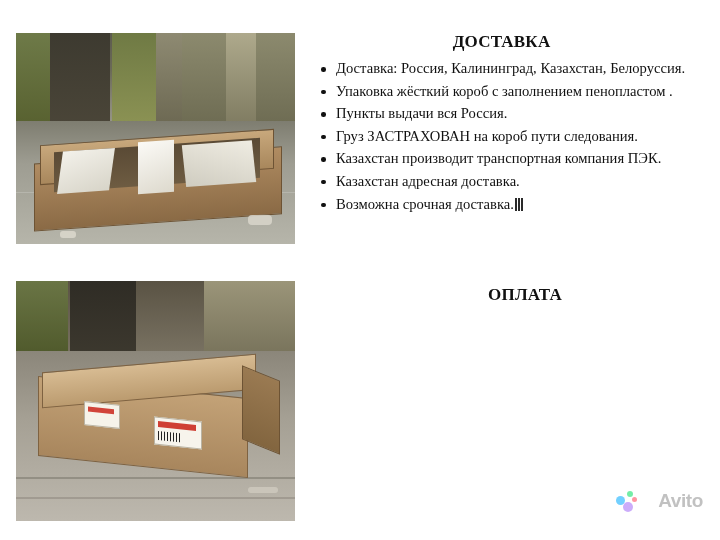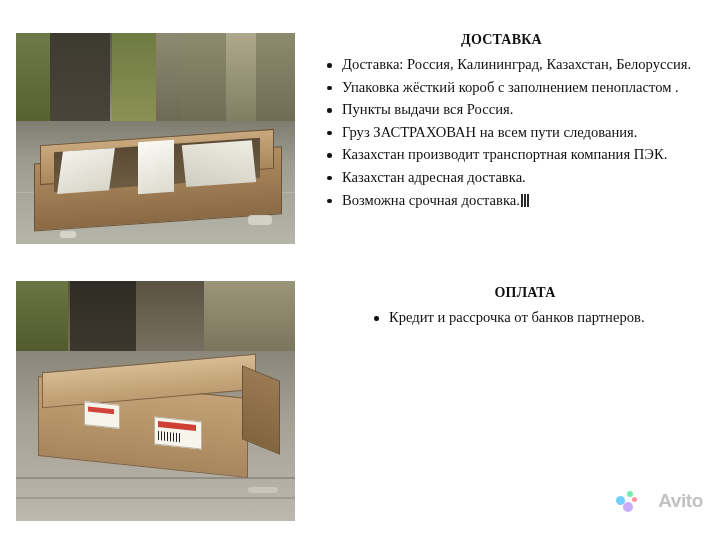--- a/index.html
+++ b/index.html
@@ -224,31 +224,31 @@
     flex: 1 1 auto;
     padding-left: 24px;
     padding-right: 14px;
   }
   #text-delivery { padding-top: 32px; }
   #text-payment  { padding-top: 38px; }
 
   .block-title {
     font-family: "Liberation Serif", serif;
     font-weight: bold;
-    font-size: 14px;
+    font-size: 17px;
     color: #111111;
     text-align: center;
     letter-spacing: 0.2px;
     margin: 0 0 6px 0;
     padding-right: 22px;
   }
 
   ul.bullets {
     list-style: none;
-    margin: 6px;
+    margin: 0;
     padding: 0;
   }
   ul.bullets li {
     position: relative;
     font-family: "Liberation Serif", serif;
     font-size: 14.6px;
     line-height: 21.6px;
     color: #111111;
     padding-left: 17px;
     margin: 0 0 1px 0;
@@ -339,21 +339,21 @@
       <div class="ph1-debris1"></div>
       <div class="ph1-debris2"></div>
     </div>
 
     <div class="textblock" id="text-delivery">
       <div class="block-title">ДОСТАВКА</div>
       <ul class="bullets">
         <li><span>Доставка: Россия, Калининград, Казахстан, Белоруссия.</span></li>
         <li><span>Упаковка жёсткий короб с  заполнением пенопластом .</span></li>
         <li><span>Пункты выдачи вся Россия.</span></li>
-        <li><span>Груз ЗАСТРАХОВАН на всем пути следования.</span></li>
+        <li><span>Груз ЗАСТРАХОВАН на короб пути следования.</span></li>
         <li><span>Казахстан производит транспортная компания ПЭК.</span></li>
         <li><span>Казахстан адресная доставка.</span></li>
         <li><span>Возможна срочная доставка.</span><span class="glyph-box"></span></li>
       </ul>
     </div>
   </div>
 
   <div class="section" id="section-payment">
 
     <div class="photo" id="photo-payment">
@@ -371,21 +371,20 @@
         <div class="ph2-box-side"></div>
         <div class="ph2-label1"></div>
         <div class="ph2-label2"></div>
       </div>
       <div class="ph2-debris"></div>
     </div>
 
     <div class="textblock" id="text-payment">
       <div class="block-title">ОПЛАТА</div>
       <ul class="bullets">
-        <li><span>Кредит и рассрочка от банков партнеров.</span></li>
       </ul>
     </div>
   </div>
 
   <div id="watermark">
     <div class="wm-mark">
       <span class="wm-d1"></span>
       <span class="wm-d2"></span>
       <span class="wm-d3"></span>
       <span class="wm-d4"></span>

